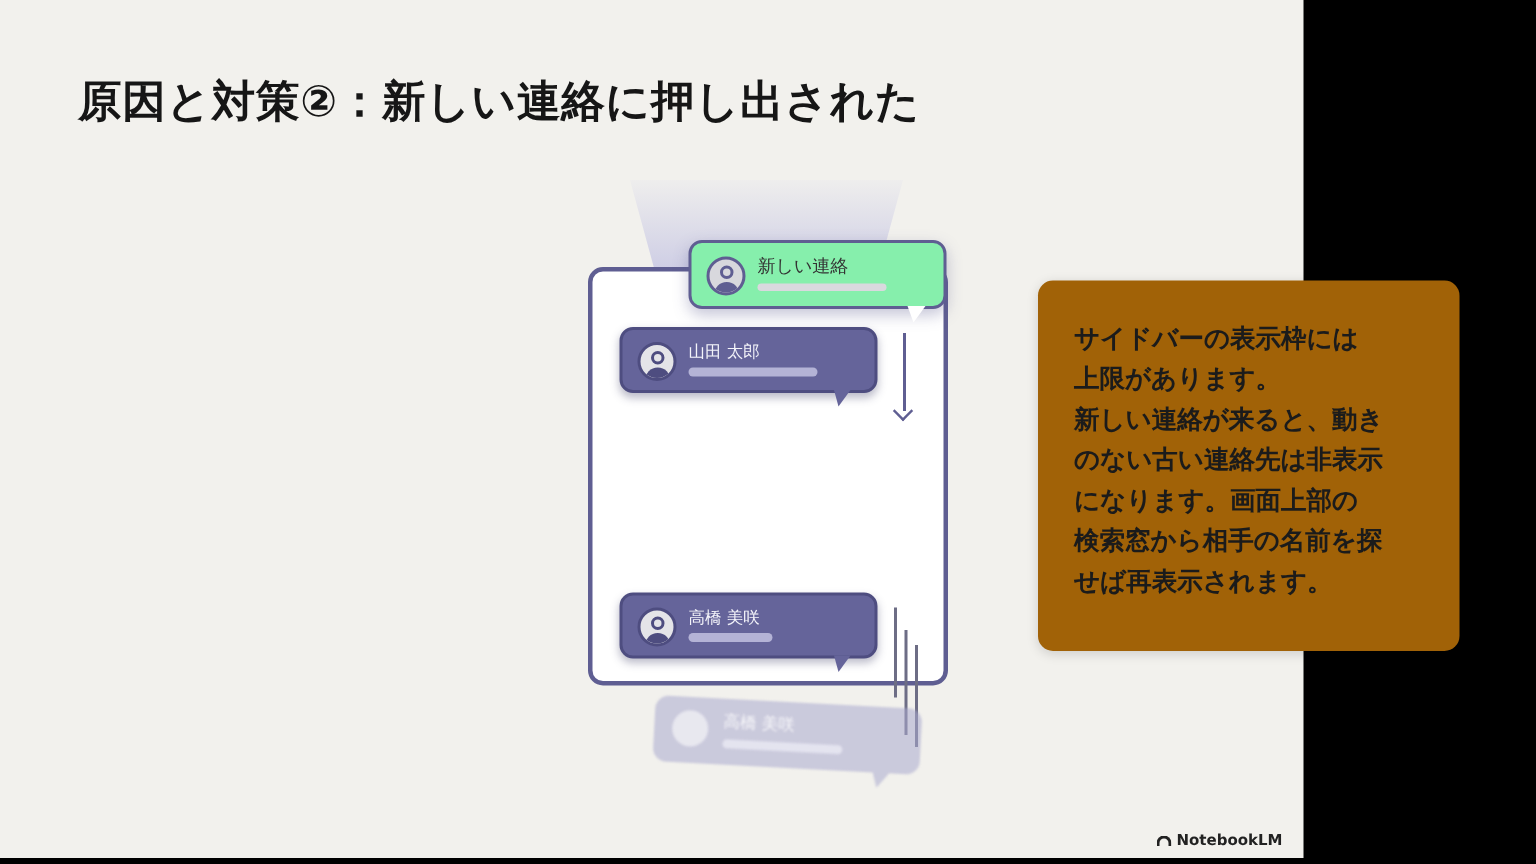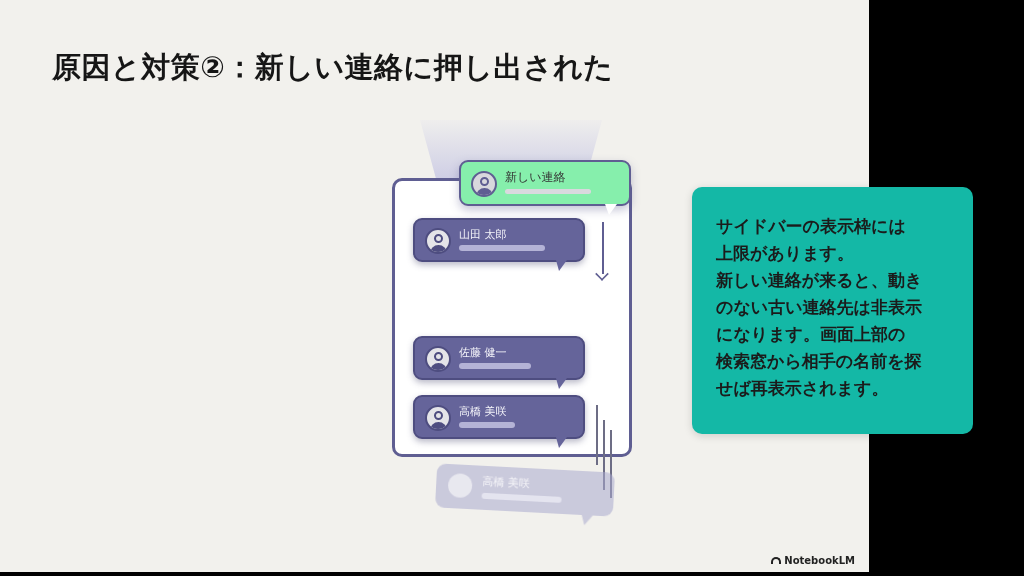--- a/index.html
+++ b/index.html
@@ -77,21 +77,21 @@
       content: ""; position: absolute; right: 20px; bottom: -10px;
       border-left: 3px solid transparent; border-right: 8px solid transparent;
       border-top: 10px solid rgba(170,170,205,0.55);
     }
     .faded .name { position: absolute; left: 46px; top: 8px; font-size: 11px; color: rgba(255,255,255,0.85); }
     .faded .bar { position: absolute; left: 46px; top: 27px; width: 80px; height: 6px; border-radius: 3px; background: rgba(235,235,245,0.8); }
     .faded .circle { position: absolute; left: 12px; top: 9px; width: 24px; height: 24px; border-radius: 50%; background: rgba(240,240,245,0.8); }
 
     .note {
       position: absolute; left: 692px; top: 187px; width: 281px; height: 247px;
-      background: #14b8a6; border-radius: 10px;
+      background: #a16207; border-radius: 10px;
       box-shadow: 0 2px 8px rgba(0,0,0,0.15);
       padding: 26px 20px 0 24px;
     }
     .note p { font-size: 17px; font-weight: bold; line-height: 27px; color: #1b1b1b; white-space: pre-line; }
 
     .brand {
       position: absolute; right: 14px; bottom: 6px; font-size: 10px; color: #222;
       display: flex; align-items: center; gap: 3px; font-weight: bold;
     }
     .brand .logo { width: 10px; height: 7px; border: 2px solid #222; border-bottom: none; border-radius: 6px 6px 0 0; }
@@ -115,28 +115,20 @@
     <div class="bar"></div>
   </div>
 
   <div class="contact" style="top:218px">
     <div class="avatar">
         <div class="head"></div>
         <div class="body"></div>
       </div>
     <span class="name">山田 太郎</span>
     <div class="bar" style="width:86px"></div>
-  </div>
-  <div class="contact" style="top:336px">
-    <div class="avatar">
-        <div class="head"></div>
-        <div class="body"></div>
-      </div>
-    <span class="name">佐藤 健一</span>
-    <div class="bar" style="width:72px"></div>
   </div>
   <div class="contact" style="top:395px">
     <div class="avatar">
         <div class="head"></div>
         <div class="body"></div>
       </div>
     <span class="name">高橋 美咲</span>
     <div class="bar" style="width:56px"></div>
   </div>
 

